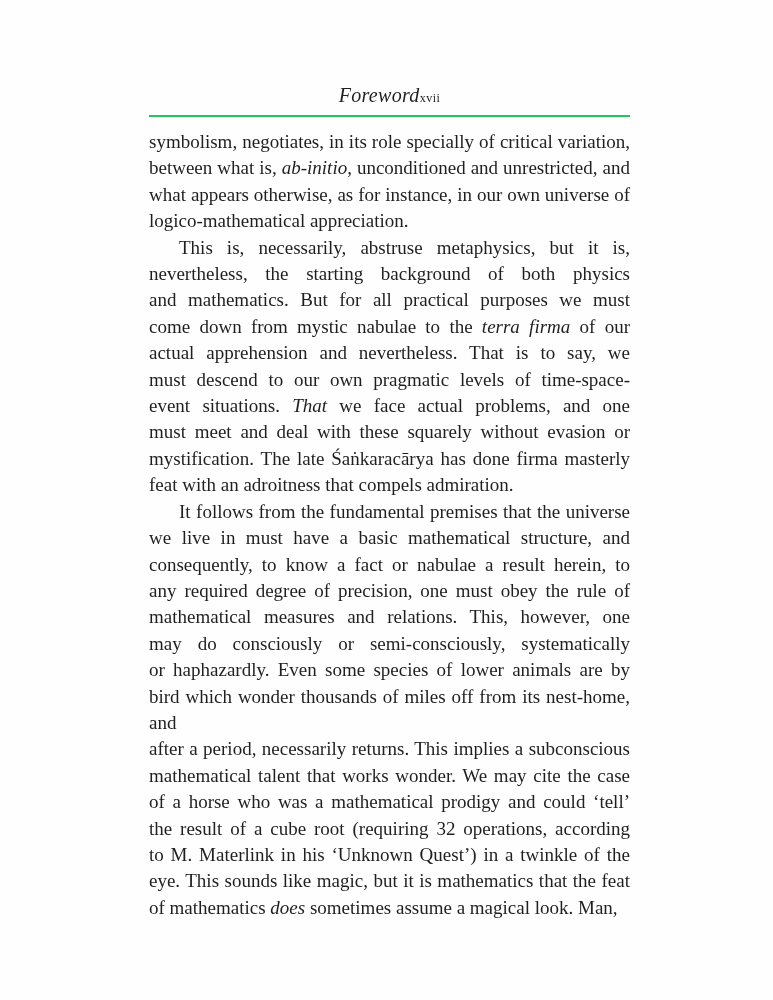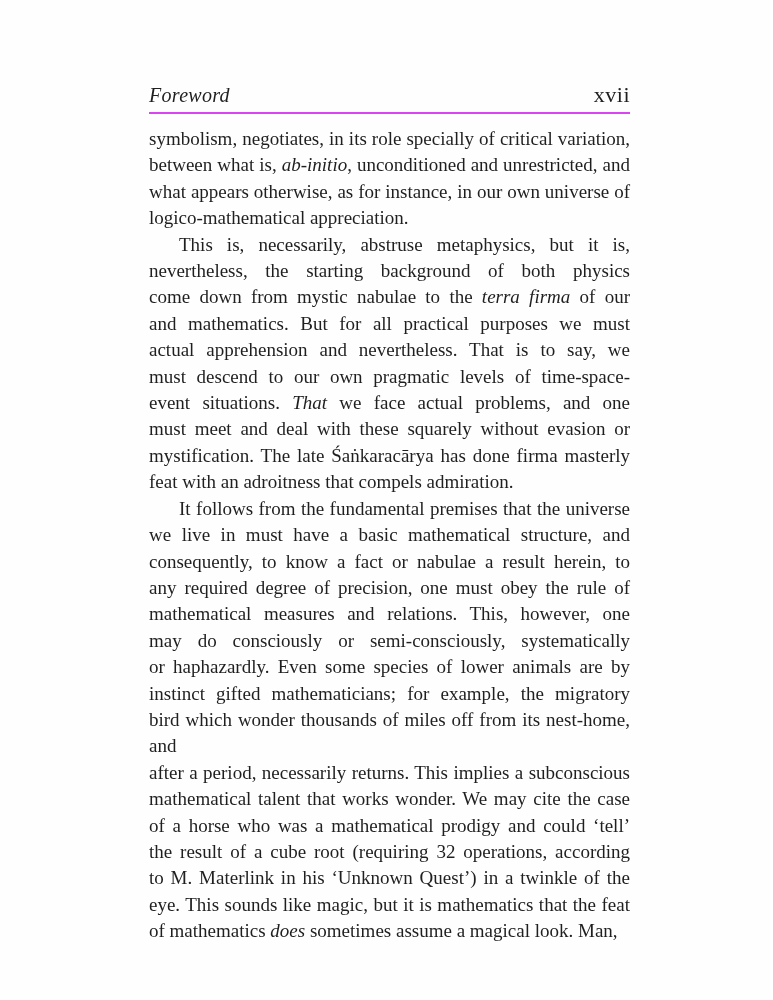--- a/index.html
+++ b/index.html
@@ -17,33 +17,33 @@
     overflow: hidden;
   }
   .content {
     position: absolute;
     left: 149px;
     top: 84px;
     width: 481px;
   }
   .header-row {
     display: flex;
-    justify-content: space-between;
+    justify-content: center;
     align-items: baseline;
     font-size: 20px;
     line-height: 22px;
     padding-bottom: 6px;
-    border-bottom: 2px solid #d946ef;
+    border-bottom: 2px solid #22c55e;
   }
   .running-title {
     font-style: italic;
     letter-spacing: 0.3px;
   }
   .page-number {
-    font-size: 22px;
+    font-size: 12px;
     letter-spacing: 0.5px;
   }
   .body-text {
     margin-top: 12px;
     font-size: 19px;
     line-height: 26.4px;
   }
   .para .line {
     text-align: justify;
     text-align-last: justify;
@@ -70,38 +70,37 @@
     <div class="body-text">
         <div class="para">
           <div class="line first"><span>symbolism, negotiates, in its role specially of critical variation,</span></div>
           <div class="line"><span>between what is, </span><span class="it">ab-initio</span><span>, unconditioned and unrestricted, and</span></div>
           <div class="line"><span>what appears otherwise, as for instance, in our own universe of</span></div>
           <div class="line last"><span>logico-mathematical appreciation.</span></div>
         </div>
         <div class="para indented">
           <div class="line first"><span>This is, necessarily, abstruse metaphysics, but it is,</span></div>
           <div class="line"><span>nevertheless, the starting background of both physics</span></div>
+          <div class="line"><span>and mathematics. But for all practical purposes we must</span></div>
           <div class="line"><span>come down from mystic nabulae to the </span><span class="it">terra firma</span><span> of our</span></div>
-          <div class="line"><span>and mathematics. But for all practical purposes we must</span></div>
           <div class="line"><span>actual apprehension and nevertheless. That is to say, we</span></div>
           <div class="line"><span>must descend to our own pragmatic levels of time-space-</span></div>
           <div class="line"><span>event situations. </span><span class="it">That</span><span> we face actual problems, and one</span></div>
           <div class="line"><span>must meet and deal with these squarely without evasion or</span></div>
           <div class="line"><span>mystification. The late Śaṅkaracārya has done firma masterly</span></div>
           <div class="line last"><span>feat with an adroitness that compels admiration.</span></div>
         </div>
         <div class="para indented">
           <div class="line first"><span>It follows from the fundamental premises that the universe</span></div>
           <div class="line"><span>we live in must have a basic mathematical structure, and</span></div>
           <div class="line"><span>consequently, to know a fact or nabulae a result herein, to</span></div>
           <div class="line"><span>any required degree of precision, one must obey the rule of</span></div>
           <div class="line"><span>mathematical measures and relations. This, however, one</span></div>
           <div class="line"><span>may do consciously or semi-consciously, systematically</span></div>
           <div class="line"><span>or haphazardly. Even some species of lower animals are by</span></div>
-          <div class="line"><span>instinct gifted mathematicians; for example, the migratory</span></div>
           <div class="line"><span>bird which wonder thousands of miles off from its nest-home, and</span></div>
           <div class="line"><span>after a period, necessarily returns. This implies a subconscious</span></div>
           <div class="line"><span>mathematical talent that works wonder. We may cite the case</span></div>
           <div class="line"><span>of a horse who was a mathematical prodigy and could ‘tell’</span></div>
           <div class="line"><span>the result of a cube root (requiring 32 operations, according</span></div>
           <div class="line"><span>to M. Materlink in his ‘Unknown Quest’) in a twinkle of the</span></div>
           <div class="line"><span>eye. This sounds like magic, but it is mathematics that the feat</span></div>
           <div class="line last"><span>of mathematics </span><span class="it">does</span><span> sometimes assume a magical look. Man,</span></div>
         </div>
       </div>

